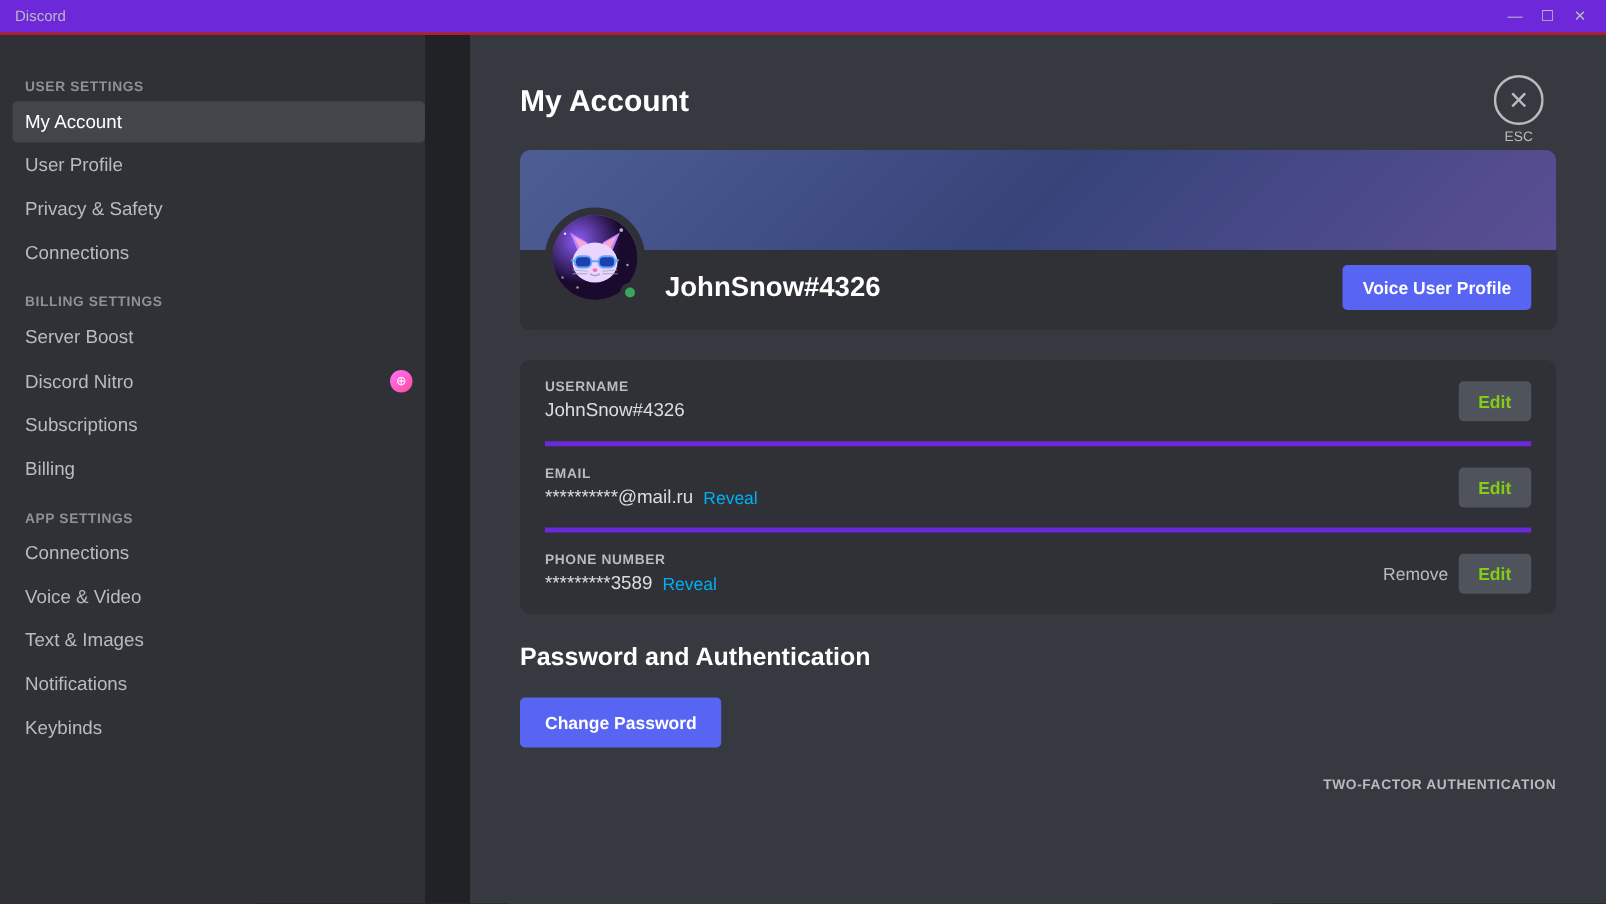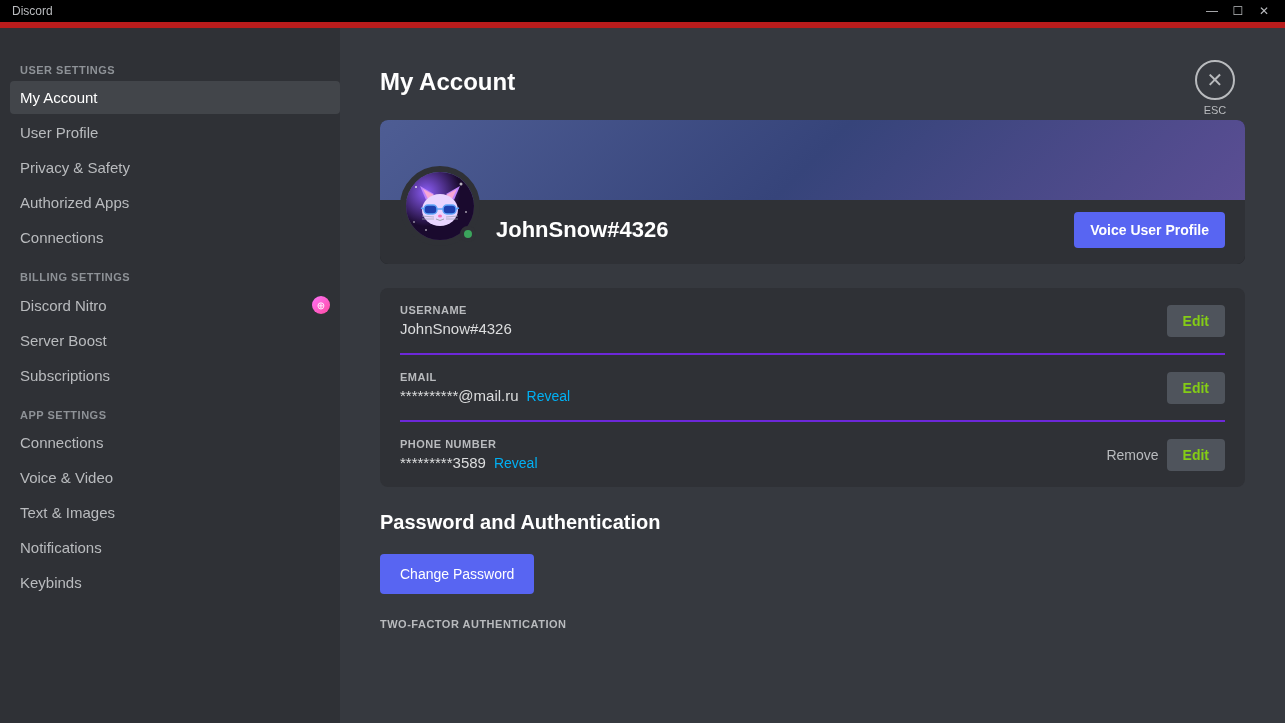--- a/index.html
+++ b/index.html
@@ -8,28 +8,28 @@
       background: #202225;
       color: #dcddde;
       width: 1285px;
       height: 723px;
       overflow: hidden;
       display: flex;
       flex-direction: column;
     }
     
     .titlebar {
-      background: #000000;
+      background: #6d28d9;
       height: 28px;
       display: flex;
       align-items: center;
       padding: 0 12px;
       user-select: none;
       flex-shrink: 0;
-      border-bottom: 6px solid #b91c1c;
+      border-bottom: 2px solid #b91c1c;
     }
     .titlebar-title {
       font-size: 12px;
       color: #b9bbbe;
       flex: 1;
     }
     .titlebar-controls {
       display: flex;
       gap: 8px;
     }
@@ -43,20 +43,21 @@
       font-size: 12px;
       display: flex;
       align-items: center;
       justify-content: center;
     }
     
     .main-layout {
       display: flex;
       flex: 1;
       overflow: hidden;
+      gap: 36px;
     }
     
     .sidebar {
       width: 340px;
       background: #2f3136;
       padding: 20px 0 20px 10px;
       overflow-y: auto;
       flex-shrink: 0;
       display: flex;
       flex-direction: column;
@@ -185,21 +186,21 @@
     }
     
     .info-fields {
       background: #2f3136;
       border-radius: 8px;
       padding: 0 20px;
       margin-bottom: 24px;
     }
     .info-field {
       padding: 16px 0;
-      border-bottom: 2px solid #6d28d9;
+      border-bottom: 4px solid #6d28d9;
       display: flex;
       align-items: center;
     }
     .info-field:last-child {
       border-bottom: none;
     }
     .info-field-left {
       flex: 1;
     }
     .info-field-label {
@@ -252,30 +253,31 @@
       color: #fff;
       margin-bottom: 20px;
     }
     .change-password-btn {
       background: #5865f2;
       color: #fff;
       border: none;
       border-radius: 4px;
       padding: 12px 20px;
       font-size: 14px;
-      font-weight: 400;
+      font-weight: 700;
       cursor: pointer;
     }
     .two-factor-label {
       font-size: 11px;
       font-weight: 700;
       color: #b9bbbe;
       text-transform: uppercase;
       letter-spacing: 0.5px;
       margin-top: 24px;
+      text-align: right;
     }
     
     .close-btn-wrapper {
       position: fixed;
       right: 50px;
       top: 60px;
       display: flex;
       flex-direction: column;
       align-items: center;
       gap: 4px;
@@ -326,36 +328,36 @@
     <div class="sidebar-item active">
       <span>My Account</span>
     </div>
     <div class="sidebar-item">
       <span>User Profile</span>
     </div>
     <div class="sidebar-item">
       <span>Privacy &amp; Safety</span>
     </div>
     <div class="sidebar-item">
-      <span>Authorized Apps</span>
-    </div>
-    <div class="sidebar-item">
       <span>Connections</span>
     </div>
 
     <div class="sidebar-section-label">BILLING SETTINGS</div>
+    <div class="sidebar-item">
+      <span>Server Boost</span>
+    </div>
     <div class="sidebar-item">
       <span>Discord Nitro</span>
       <span class="nitro-icon">⊕</span>
     </div>
     <div class="sidebar-item">
-      <span>Server Boost</span>
-    </div>
-    <div class="sidebar-item">
       <span>Subscriptions</span>
+    </div>
+    <div class="sidebar-item">
+      <span>Billing</span>
     </div>
 
     <div class="sidebar-section-label">APP SETTINGS</div>
     <div class="sidebar-item">
       <span>Connections</span>
     </div>
     <div class="sidebar-item">
       <span>Voice &amp; Video</span>
     </div>
     <div class="sidebar-item">

